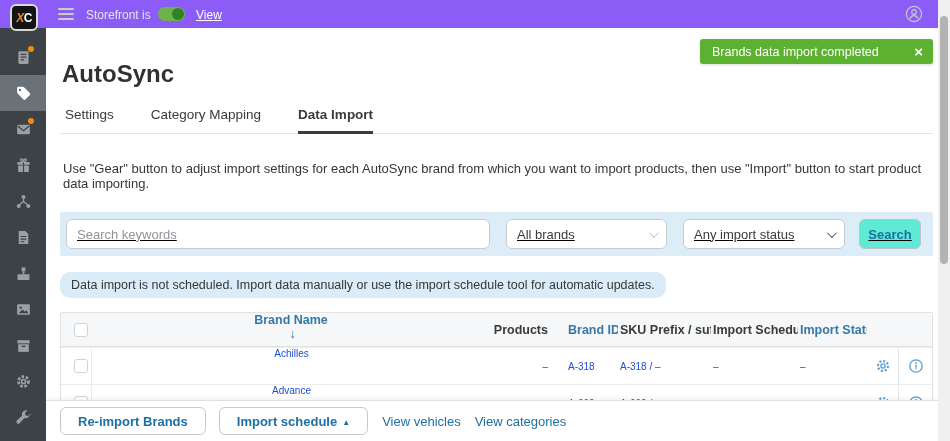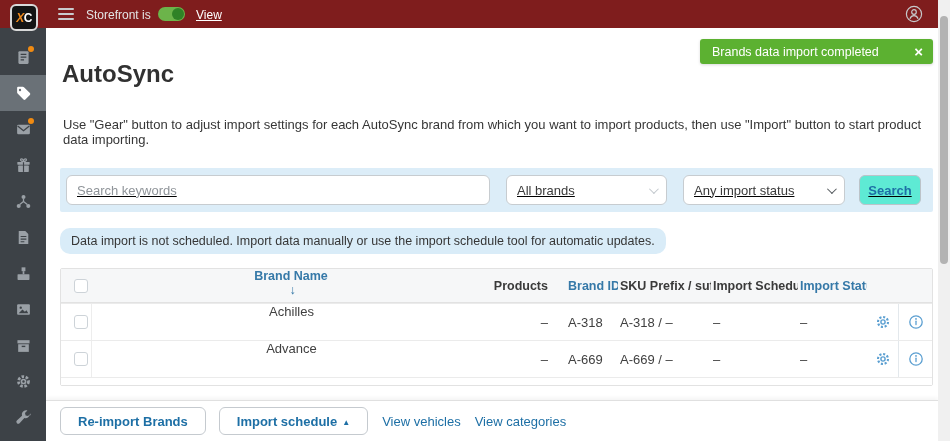--- a/index.html
+++ b/index.html
@@ -1,20 +1,20 @@
 <!DOCTYPE html>
 <html><head>
 <meta charset="utf-8">
 <style>
   * { box-sizing: border-box; margin: 0; padding: 0; }
   body { font-family: "Liberation Sans", sans-serif; background: #fff; }
   .app { position: relative; width: 950px; height: 441px; overflow: hidden; background: #fff; }
 
   
-  .topbar { position: absolute; left: 0; top: 0; width: 938px; height: 28px; background: #7f1d1d; z-index: 5; }
+  .topbar { position: absolute; left: 0; top: 0; width: 938px; height: 28px; background: #8b5cf6; z-index: 5; }
   .logo { position: absolute; left: 10px; top: 4px; width: 28px; height: 27px; background: #141414;
           border: 2px solid #d9d9d9; border-radius: 6px; display: flex; align-items: center; justify-content: center;
           font-weight: bold; font-size: 12px; letter-spacing: -0.5px; z-index: 6; }
   .logo .lx { color: #f08a1d; font-style: italic; }
   .logo .lc { color: #fff; }
   .hamburger { position: absolute; left: 58px; top: 8px; width: 16px; height: 12px; cursor: pointer; }
   .hamburger span { display: block; height: 2px; background: #c9cbcd; margin-bottom: 3px; border-radius: 1px; }
   .storefront-label { position: absolute; left: 86px; top: 8px; font-size: 12px; color: #e3e4e5; }
   .toggle { position: absolute; left: 158px; top: 7px; width: 27px; height: 14px; border-radius: 8px; background: #6cb44a; cursor: pointer; }
   .toggle .knob { position: absolute; right: 1px; top: 1px; width: 12px; height: 12px; border-radius: 50%; background: #2f8226; }
@@ -60,21 +60,21 @@
   .search-btn { flex: 0 0 62px; margin-left: 14px; height: 30px; background: #5eead4; border: 1px solid #bcc3c9; border-radius: 6px;
                 color: #1d6fa5; font-size: 13px; font-weight: 700; cursor: pointer; font-family: "Liberation Sans", sans-serif; }
 
   .alert-note { display: table; margin: 16px 0 0 14px; background: #d9ecf8; border-radius: 10px;
                 padding: 6px 11px; font-size: 12.5px; color: #363636; }
 
   
   .brand-table { margin: 14px 5px 0 14px; border: 1px solid #e2e2e2; border-radius: 2px; }
   .t-row { display: grid; grid-template-columns: 30px 1fr 70px 64px 93px 87px 69px 31px 34px; align-items: center; }
   .t-head { background: #f6f7f8; height: 34px; font-size: 12.5px; font-weight: 700; color: #3a3a3a; border-bottom: 1px solid #e2e2e2; }
-  .t-body-row { background: #fff; height: 37px; font-size: 13px; color: #404040; border-top: 1px solid #ebebeb; }
+  .t-body-row { background: #fff; height: 37px; font-size: 10px; color: #1d4ed8; border-top: 1px solid #ebebeb; }
   .t-body-row:first-of-type { border-top: none; }
   .cell { padding: 0 2px; white-space: nowrap; overflow: hidden; }
   .cell.brand { padding-left: 9px; height: 100%; display: flex; align-items: center; border-left: 1px solid #ededed; flex-direction: column; }
   .t-head .cell.brand { border-left: none; }
   .cell.products { text-align: right; padding-right: 6px; }
   .cell.brandid { padding-left: 14px; }
   .cell.check { display: flex; justify-content: center; padding-left: 11px; }
   .col-link { color: #3679a8; cursor: pointer; }
   .sort-arrow { color: #3679a8; margin-left: 3px; font-weight: 400; }
   .checkbox { width: 14px; height: 14px; border: 1px solid #cdd3d8; border-radius: 3px; background: #fff; cursor: pointer; }
@@ -206,20 +206,25 @@
 
   <div class="main">
 
     <div class="toast">
       <span class="toast-text">Brands data import completed</span>
       <button class="toast-close">×</button>
     </div>
 
     <h1 class="page-title">AutoSync</h1>
 
+    <div class="tabs">
+      <div class="tab">Settings</div>
+      <div class="tab">Category Mapping</div>
+      <div class="tab active">Data Import</div>
+    </div>
 
     <p class="page-desc">Use "Gear" button to adjust import settings for each AutoSync brand from which you want to import products, then use "Import" button to start product data importing.</p>
 
     <div class="filter-bar">
       <input class="search-input" type="text" placeholder="Search keywords" style="">
       <div class="select-box select-brands">
         <span>All brands</span>
         <span class="spacer"></span>
         <span class="chev muted"></span>
       </div>

